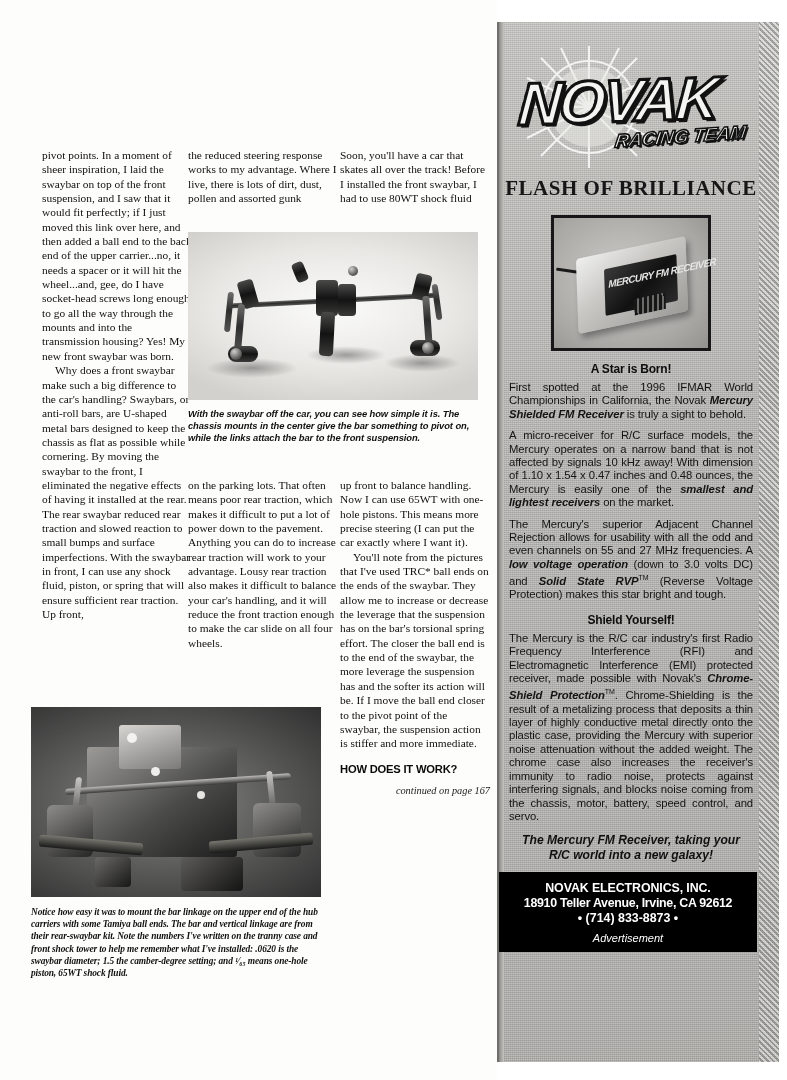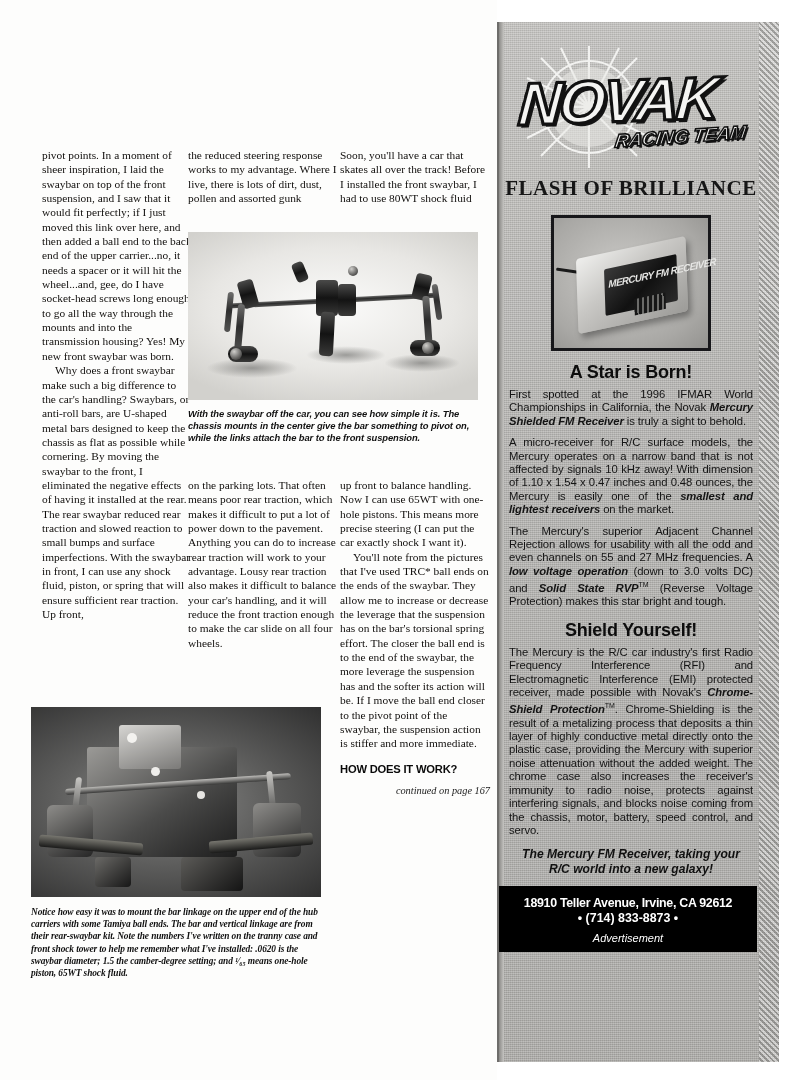--- a/index.html
+++ b/index.html
@@ -296,21 +296,21 @@
     line-height: 15.2px;
     color: #101010;
     text-align: left;
     letter-spacing: -0.15px;
   }
 
   .ad-head {
     text-align: center;
     font-family: "Liberation Sans", sans-serif;
     font-weight: bold;
-    font-size: 18px;
+    font-size: 12px;
     color: #0d0d0d;
     margin: 11px 0 5px;
     letter-spacing: -0.2px;
   }
 
   .ad-p {
     margin: 0 4px 8px;
     font-family: "Liberation Sans", sans-serif;
     font-size: 11.3px;
     line-height: 13.4px;
@@ -419,21 +419,21 @@
 
     <div class="col" style="left:188px; top:478px; width:150px;">
       <p>on the parking lots. That often means poor rear traction, which makes it difficult to put a lot of power down to the pavement. Anything you can do to increase rear traction will work to your advantage. Lousy rear traction also makes it difficult to balance your car's handling, and it will reduce the front traction enough to make the car slide on all four wheels.</p>
     </div>
 
     <div class="col" id="col3" style="height:80px;">
       <p>Soon, you'll have a car that skates all over the track! Before I installed the front swaybar, I had to use 80WT shock fluid</p>
     </div>
 
     <div class="col" style="left:340px; top:478px; width:150px;">
-      <p>up front to balance handling. Now I can use 65WT with one-hole pistons. This means more precise steering (I can put the car exactly shock I want it).</p>
+      <p>up front to balance handling. Now I can use 65WT with one-hole pistons. This means more precise steering (I can put the car exactly where I want it).</p>
       <p class="ind">You'll note from the pictures that I've used TRC* ball ends on the ends of the swaybar. They allow me to increase or decrease the leverage that the suspension has on the bar's torsional spring effort. The closer the ball end is to the end of the swaybar, the more leverage the suspension has and the softer its action will be. If I move the ball end closer to the pivot point of the swaybar, the suspension action is stiffer and more immediate.</p>
       <div class="section-head">HOW DOES IT WORK?</div>
       <div class="continued">continued on page 167</div>
     </div>
 
     <div class="photo" id="photo-chassis">
       <div class="bg-grad"></div>
 
       <div class="ch-part" style="left:56px; top:40px; width:150px; height:110px; background:linear-gradient(145deg,#9b9a97 0%,#4b4b4a 55%,#1d1d1d 100%);"></div>
       <div class="ch-part" style="left:88px; top:18px; width:62px; height:44px; background:linear-gradient(160deg,#d6d5d2,#7b7a78);"></div>
@@ -512,20 +512,21 @@
 
       <p class="ad-p"><span>The Mercury's superior Adjacent Channel Rejection allows for usability with all the odd and even channels on 55 and 27 MHz frequencies. A </span><span class="bi">low voltage operation</span><span> (down to 3.0 volts DC) and </span><span class="bi">Solid State RVP</span><sup>TM</sup><span> (Reverse Voltage Protection) makes this star bright and tough.</span></p>
 
       <div class="ad-head">Shield Yourself!</div>
 
       <p class="ad-p"><span>The Mercury is the R/C car industry's first Radio Frequency Interference (RFI) and Electromagnetic Interference (EMI) protected receiver, made possible with Novak's </span><span class="bi">Chrome-Shield Protection</span><sup>TM</sup><span>. Chrome-Shielding is the result of a metalizing process that deposits a thin layer of highly conductive metal directly onto the plastic case, providing the Mercury with superior noise attenuation without the added weight. The chrome case also increases the receiver's immunity to radio noise, protects against interfering signals, and blocks noise coming from the chassis, motor, battery, speed control, and servo.</span></p>
 
       <div class="ad-tag">The Mercury FM Receiver, taking your R/C world into a new galaxy!</div>
 
       <div id="ad-footer">
+        <div class="f1">NOVAK ELECTRONICS, INC.</div>
         <div class="f2">18910 Teller Avenue, Irvine, CA  92612</div>
         <div class="f3">• (714) 833-8873 •</div>
         <div class="f4">Advertisement</div>
       </div>
 
     </div>
   </div>
 
 </div>
 

